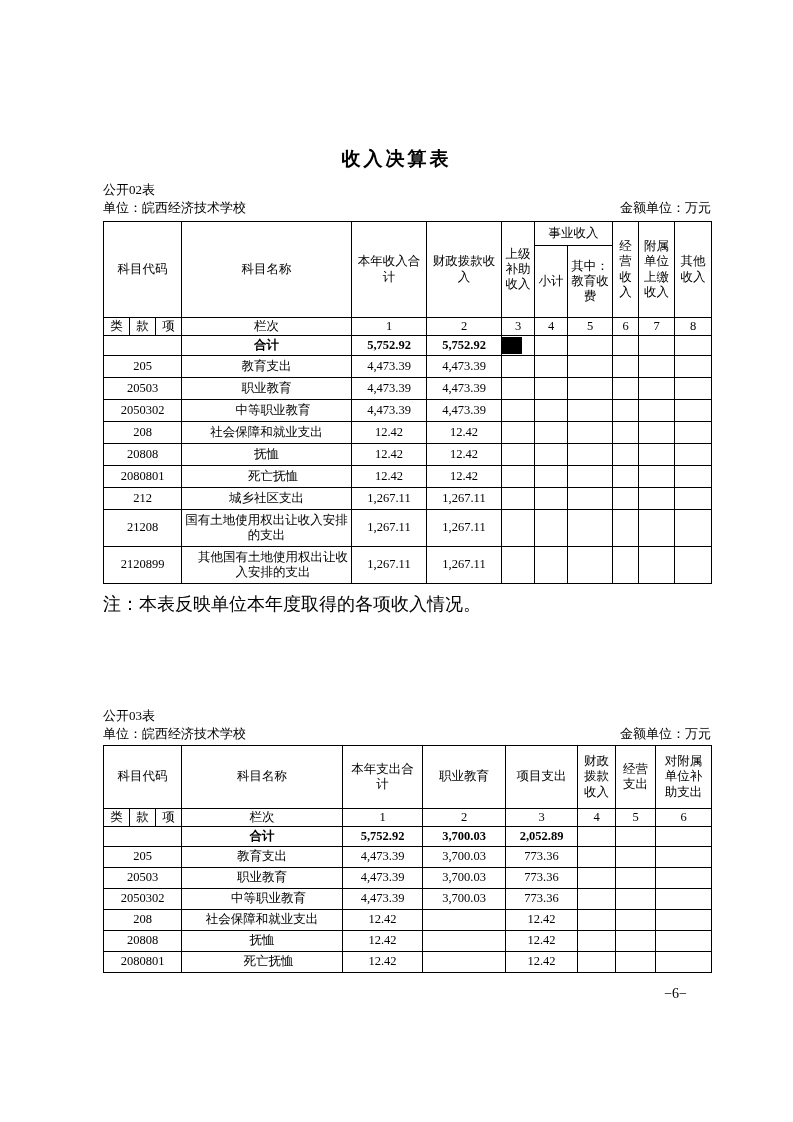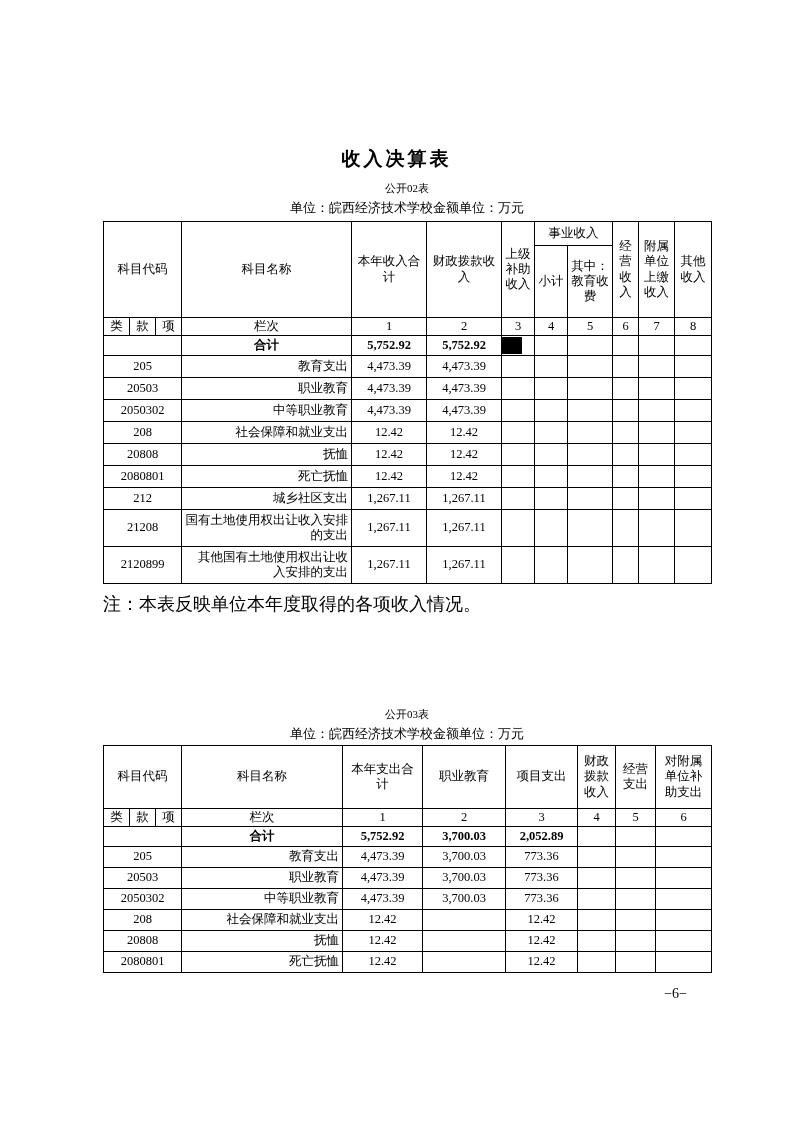--- a/index.html
+++ b/index.html
@@ -1,28 +1,28 @@
 <!DOCTYPE html>
 <html><head>
 <meta charset="utf-8">
 <style>
   html,body{margin:0;padding:0}
   body{background:#fff;color:#000;font-family:"Liberation Serif","DejaVu Serif",serif}
   .page{position:relative;width:793px;height:1122px;background:#fff;overflow:hidden}
   .abs{position:absolute}
   .doc-title{left:0;width:793px;text-align:center;font-family:"Liberation Sans","DejaVu Sans",sans-serif;font-weight:bold;font-size:19px;letter-spacing:3px}
-  .sheet-label{left:103px;width:608px;text-align:center;font-size:11px}
-  .unit-row{left:103px;width:608px;display:flex;justify-content:center;font-size:13px}
+  .sheet-label{left:103px;width:608px;text-align:left;font-size:13px}
+  .unit-row{left:103px;width:608px;display:flex;justify-content:space-between;font-size:13px}
   .note{left:103px;width:608px;font-size:18px}
   .pagenum{right:106px;top:986px;font-size:14px}
   table{border-collapse:collapse;table-layout:fixed;width:608px;font-size:12.5px;line-height:1.22}
   td{border:1px solid #000;padding:0 3px;vertical-align:middle;text-align:center;overflow:hidden;word-break:break-all}
   td.num{text-align:center}
   td.code{text-align:center}
-  td.name{text-align:right}
+  td.name{text-align:center}
   td.ind{padding-left:16px}
   tr.bold td{font-weight:bold}
   tr.hA{height:24px}
   tr.hB{height:72px}
   tr.hC{height:63px}
   tr.lanci{height:18px}
   tr.total{height:20px}
   tr.data{height:22px}
   tr.data2{height:21px}
   tr.tall{height:37px}

